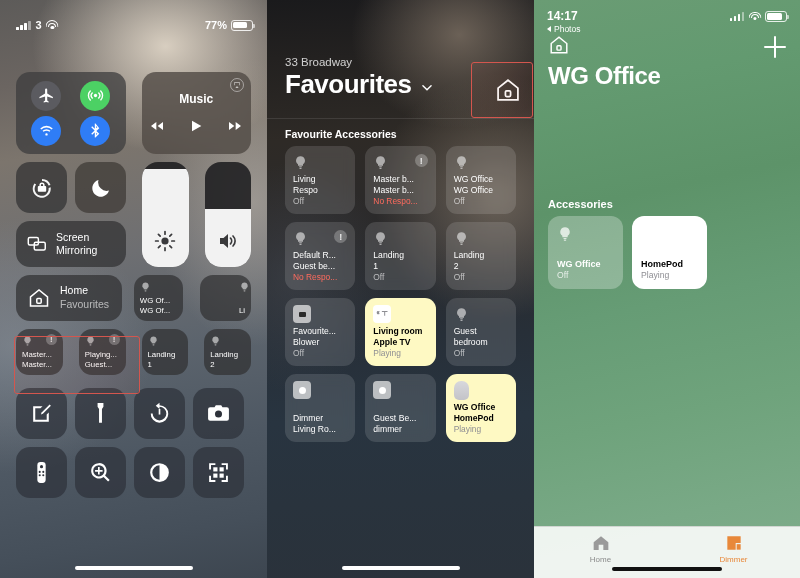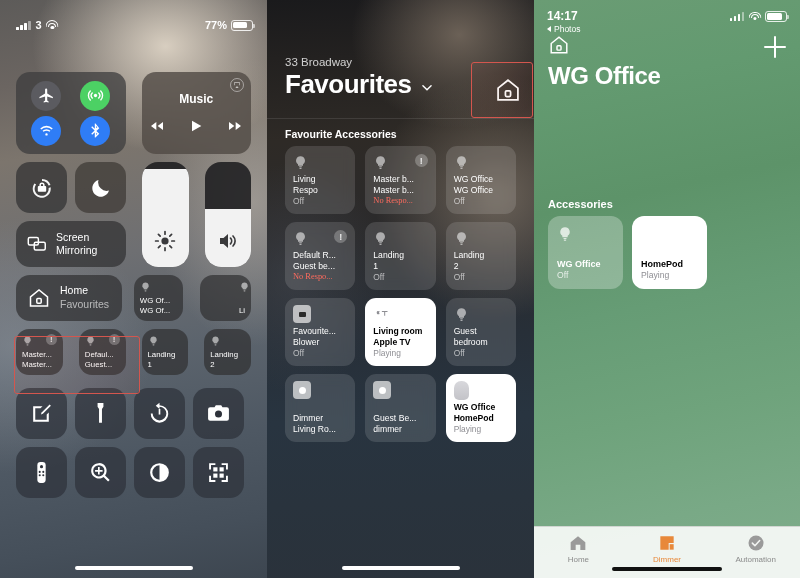--- a/index.html
+++ b/index.html
@@ -123,32 +123,32 @@
   .fav-home-btn svg { width:28px; height:28px; fill:none; stroke:#fff; stroke-width:1.5; }
   .fav-divider { position:absolute; top:118px; left:0; right:0; height:1px;
     background:rgba(255,255,255,.10); }
   .fav-sec { position:absolute; top:128px; left:18px; color:#fff; font-size:10.5px; font-weight:700; }
 
   .fav-grid { position:absolute; top:146px; left:18px; right:18px;
     display:grid; grid-template-columns:repeat(3,1fr); gap:8px 10px; }
   .fav-tile { height:68px; border-radius:11px; background:rgba(255,255,255,.13);
     padding:7px 8px; position:relative; display:flex; flex-direction:column;
     justify-content:space-between; backdrop-filter:blur(6px); }
-  .fav-tile.on { background:#ffffff; }
+  .fav-tile.on { background:#fef9c3; }
   .fav-tile .ic { height:20px; display:flex; align-items:flex-start; }
   .fav-tile .ic svg { width:15px; height:19px; fill:rgba(235,235,235,.62); }
   .fav-tile.on .ic svg { fill:#8e8e93; }
   .fav-tile .warn { position:absolute; top:8px; right:8px; width:13px; height:13px;
     border-radius:50%; background:rgba(255,255,255,.25); color:rgba(255,255,255,.85);
     font-size:9px; font-weight:700; display:flex; align-items:center; justify-content:center; }
   .fav-tile .nm { color:#fff; font-size:8.6px; line-height:1.3; font-weight:400; }
   .fav-tile.on .nm { color:#000; font-weight:600; }
   .fav-tile .st { font-size:8.4px; line-height:1.3; color:rgba(255,255,255,.62); }
   .fav-tile.on .st { color:#8e8e93; }
-  .fav-tile .st.err { color:#ff6b5e;font-family:Liberation Serif, serif; }
+  .fav-tile .st.err { color:#ff6b5e; }
   .tvbox { width:18px; height:18px; border-radius:4px; background:#fff;
     display:flex; align-items:center; justify-content:center; }
   .tvbox svg { width:12px; height:9px; fill:#000; }
   .sqbox { width:18px; height:18px; border-radius:4px; background:rgba(235,235,235,.72);
     display:flex; align-items:center; justify-content:center; }
   .sqbox .dot { width:7px; height:7px; border-radius:50%; background:#fff; }
   .sqbox .pill { width:7px; height:5px; border-radius:1px; background:#2b2b2b; }
   .hp-ic { width:15px; height:19px; border-radius:7px 7px 5px 5px;
     background:linear-gradient(180deg,#d8d8dc,#c3c3c8); }
 
@@ -363,21 +363,21 @@
           </div>
         </div>
         <div class="acc-sq" style="margin-left:8px;">
           <span class="bulb"><svg viewBox="0 0 24 24">
                 <path d="M12 2a7 7 0 0 0-4 12.8V17h8v-2.2A7 7 0 0 0 12 2z"></path>
                 <rect x="9.6" y="18" width="4.8" height="1.6" rx=".8"></rect>
                 <rect x="10.2" y="20.4" width="3.6" height="1.6" rx=".8"></rect>
               </svg></span>
           <span class="warn">!</span>
           <div class="acc-lbl">
-            <div>Defaul...</div>
+            <div>Playing...</div>
             <div>Guest...</div>
           </div>
         </div>
         <div class="acc-sq" style="margin-left:8px;">
           <span class="bulb"><svg viewBox="0 0 24 24">
                 <path d="M12 2a7 7 0 0 0-4 12.8V17h8v-2.2A7 7 0 0 0 12 2z"></path>
                 <rect x="9.6" y="18" width="4.8" height="1.6" rx=".8"></rect>
                 <rect x="10.2" y="20.4" width="3.6" height="1.6" rx=".8"></rect>
               </svg></span>
           <div class="acc-lbl">
@@ -723,24 +723,17 @@
           </svg>
         <span class="lbl">Home</span>
       </div>
       <div class="tab active">
         <svg viewBox="0 0 24 24">
             <path class="oi" d="M4 4h16v8h-6v8H4z"></path>
             <path class="oi" d="M15.2 13.4H20V20h-4.8z"></path>
           </svg>
         <span class="lbl">Dimmer</span>
       </div>
-      <div class="tab">
-        <svg viewBox="0 0 24 24">
-            <circle class="hi" cx="12" cy="12" r="9"></circle>
-            <path d="M7.6 12.2 10.7 15.3 16.4 9" fill="none" stroke="#f2f4f2" stroke-width="1.9" stroke-linecap="round" stroke-linejoin="round"></path>
-          </svg>
-        <span class="lbl">Automation</span>
-      </div>
     </div>
     <div class="rm-home-ind"></div>
   </div>
 
 </div>
 
 </body></html>

